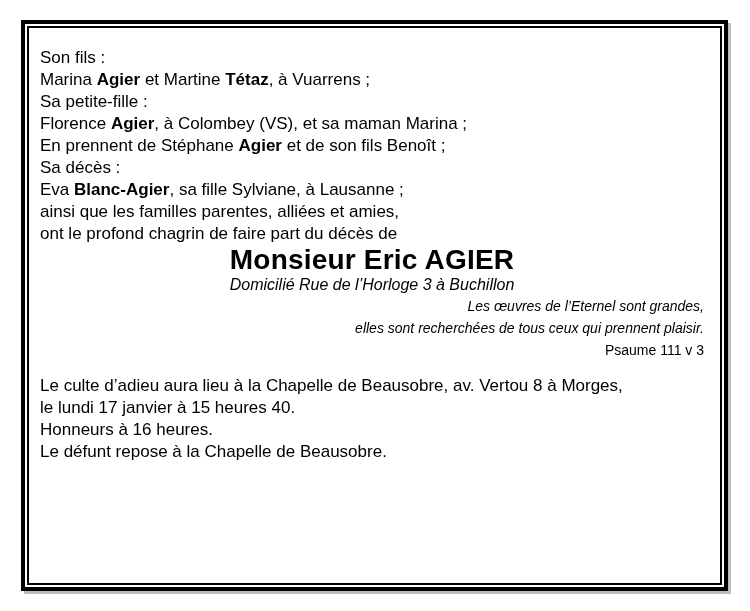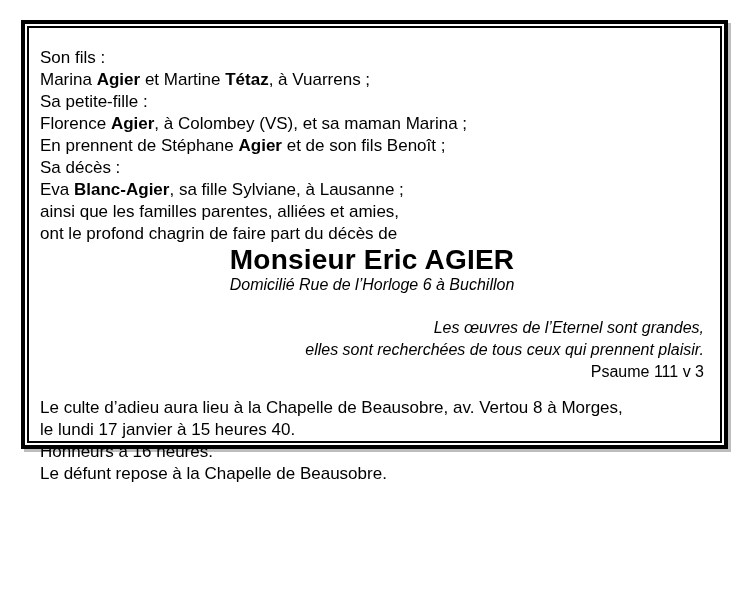--- a/index.html
+++ b/index.html
@@ -7,21 +7,21 @@
     width: 750px; height: 611px;
     background: #ffffff;
     font-family: "Liberation Sans", "DejaVu Sans", sans-serif;
     color: #000000;
   }
   body { position: relative; overflow: hidden; }
 
   .frame-outer {
     position: absolute;
     left: 21px; top: 20px;
-    width: 707px; height: 429px;
+    width: 707px; height: 571px;
     border: 4px solid #000000;
     box-shadow: 3px 3px 0 #bdbdbd;
     background: #ffffff;
   }
   .frame-inner {
     position: absolute;
     left: 2px; top: 2px; right: 2px; bottom: 2px;
     border: 2px solid #000000;
   }
   .content {
@@ -47,23 +47,22 @@
     letter-spacing: 0.2px;
   }
   .residence {
     font-size: 16px;
     line-height: 20px;
     font-style: italic;
     text-align: center;
   }
   .passing { margin-top: 17px; }
   .verse {
-    margin-top: 22px;
     text-align: right;
-    font-size: 16px;
+    font-size: 14px;
     line-height: 22px;
   }
   .verse-line { font-style: italic; }
   .verse-ref { font-style: normal; }
   .ceremony { margin-top: 14px; }
 </style>
 </head>
 <body>
 
 <div class="page">
@@ -78,21 +77,21 @@
             <div class="line"><span>Florence </span><span class="b">Agier</span><span>, à Colombey (VS), et sa maman Marina ;</span></div>
             <div class="line"><span>En prennent de Stéphane </span><span class="b">Agier</span><span> et de son fils Benoît ;</span></div>
             <div class="line"><span>Sa décès :</span></div>
             <div class="line"><span>Eva </span><span class="b">Blanc-Agier</span><span>, sa fille Sylviane, à Lausanne ;</span></div>
             <div class="line"><span>ainsi que les familles parentes, alliées et amies,</span></div>
             <div class="line"><span>ont le profond chagrin de faire part du décès de</span></div>
           </div>
 
         <div class="deceased-name">Monsieur Eric AGIER</div>
 
-        <div class="residence">Domicilié Rue de l’Horloge 6 à Buchillon</div>
+        <div class="residence">Domicilié Rue de l’Horloge 3 à Buchillon</div>
 
 
         <div class="verse">
           <div class="verse-line">Les œuvres de l’Eternel sont grandes,</div>
           <div class="verse-line">elles sont recherchées de tous ceux qui prennent plaisir.</div>
           <div class="verse-ref">Psaume 111 v 3</div>
         </div>
 
         <div class="ceremony">
             <div class="line"><span>Le culte d’adieu aura lieu à la Chapelle de Beausobre, av. Vertou 8 à Morges,</span></div>

